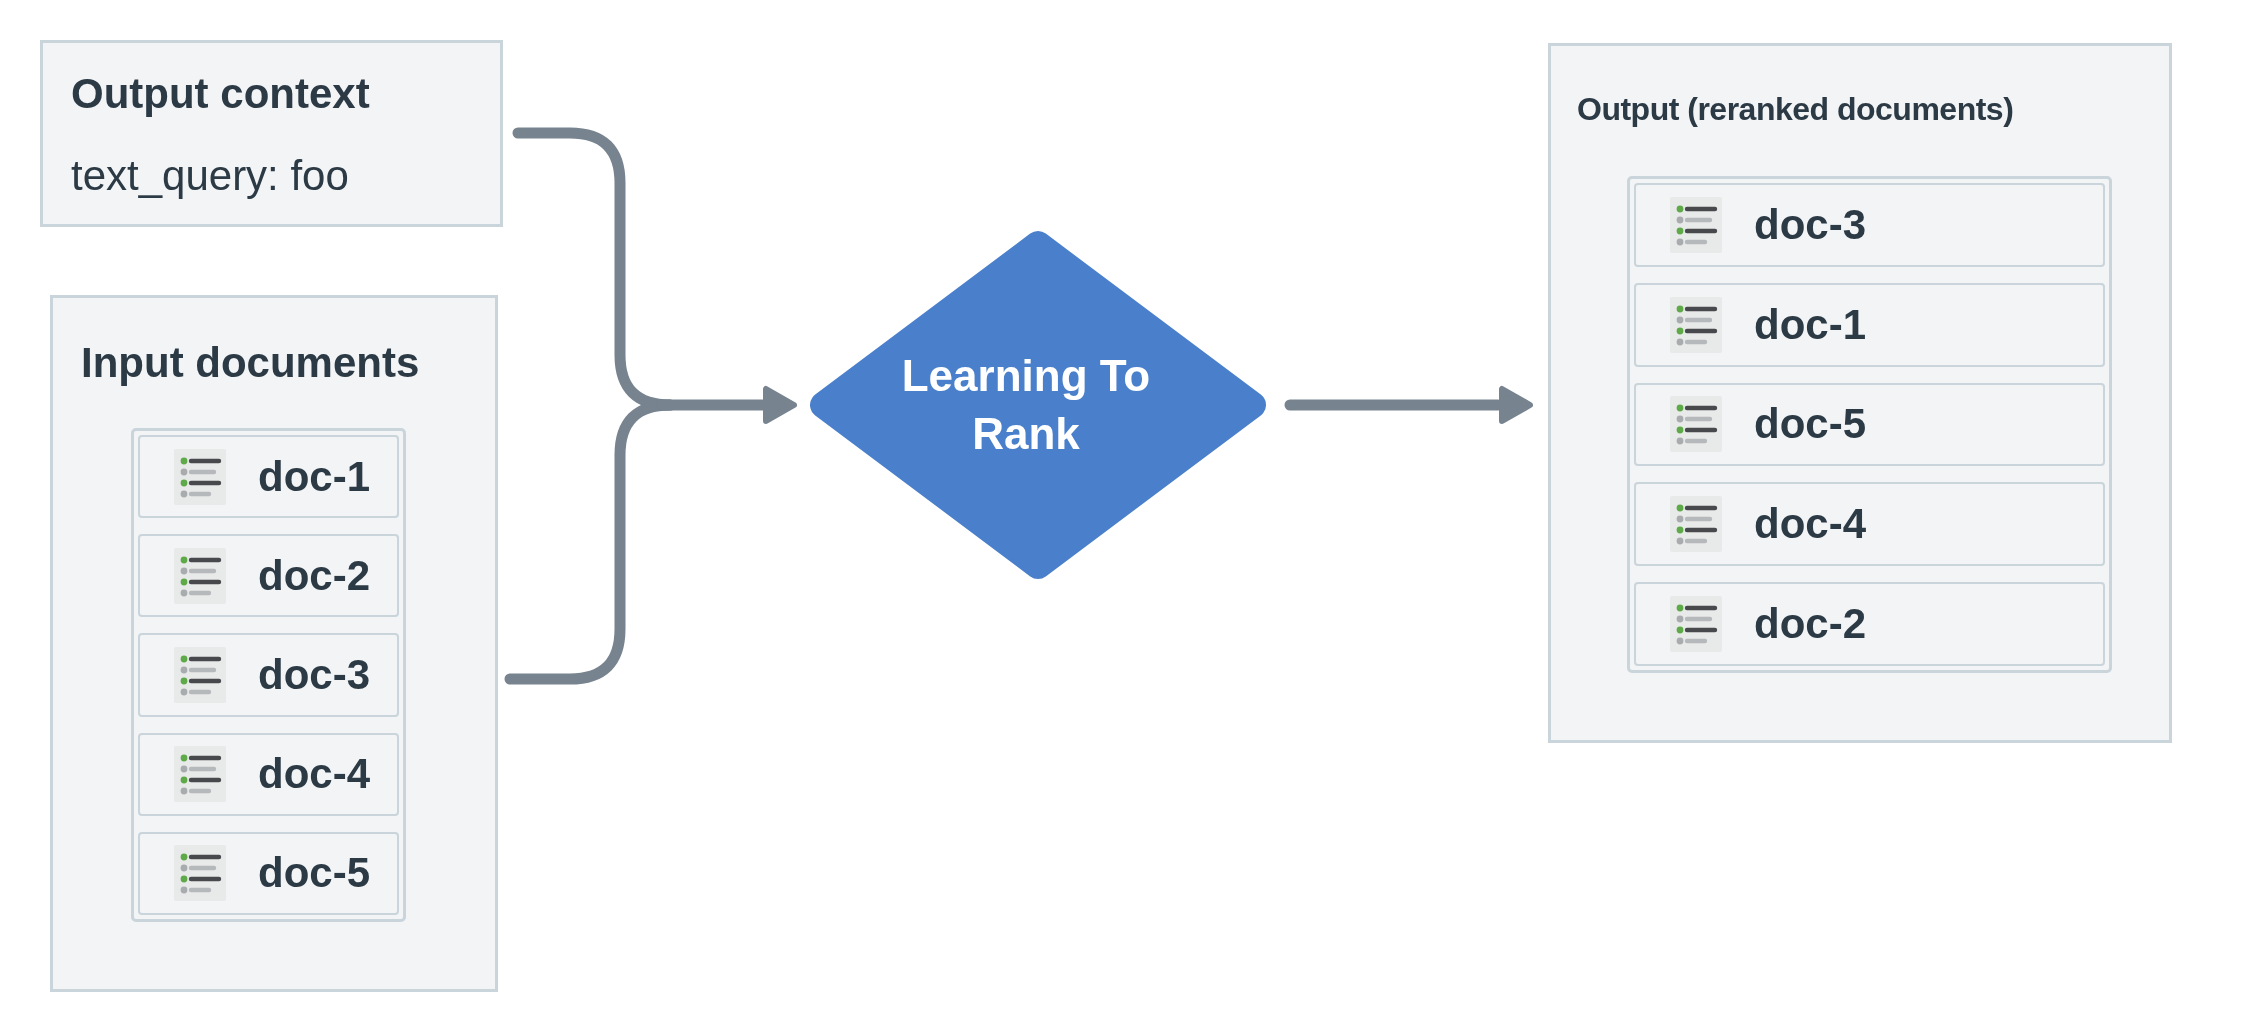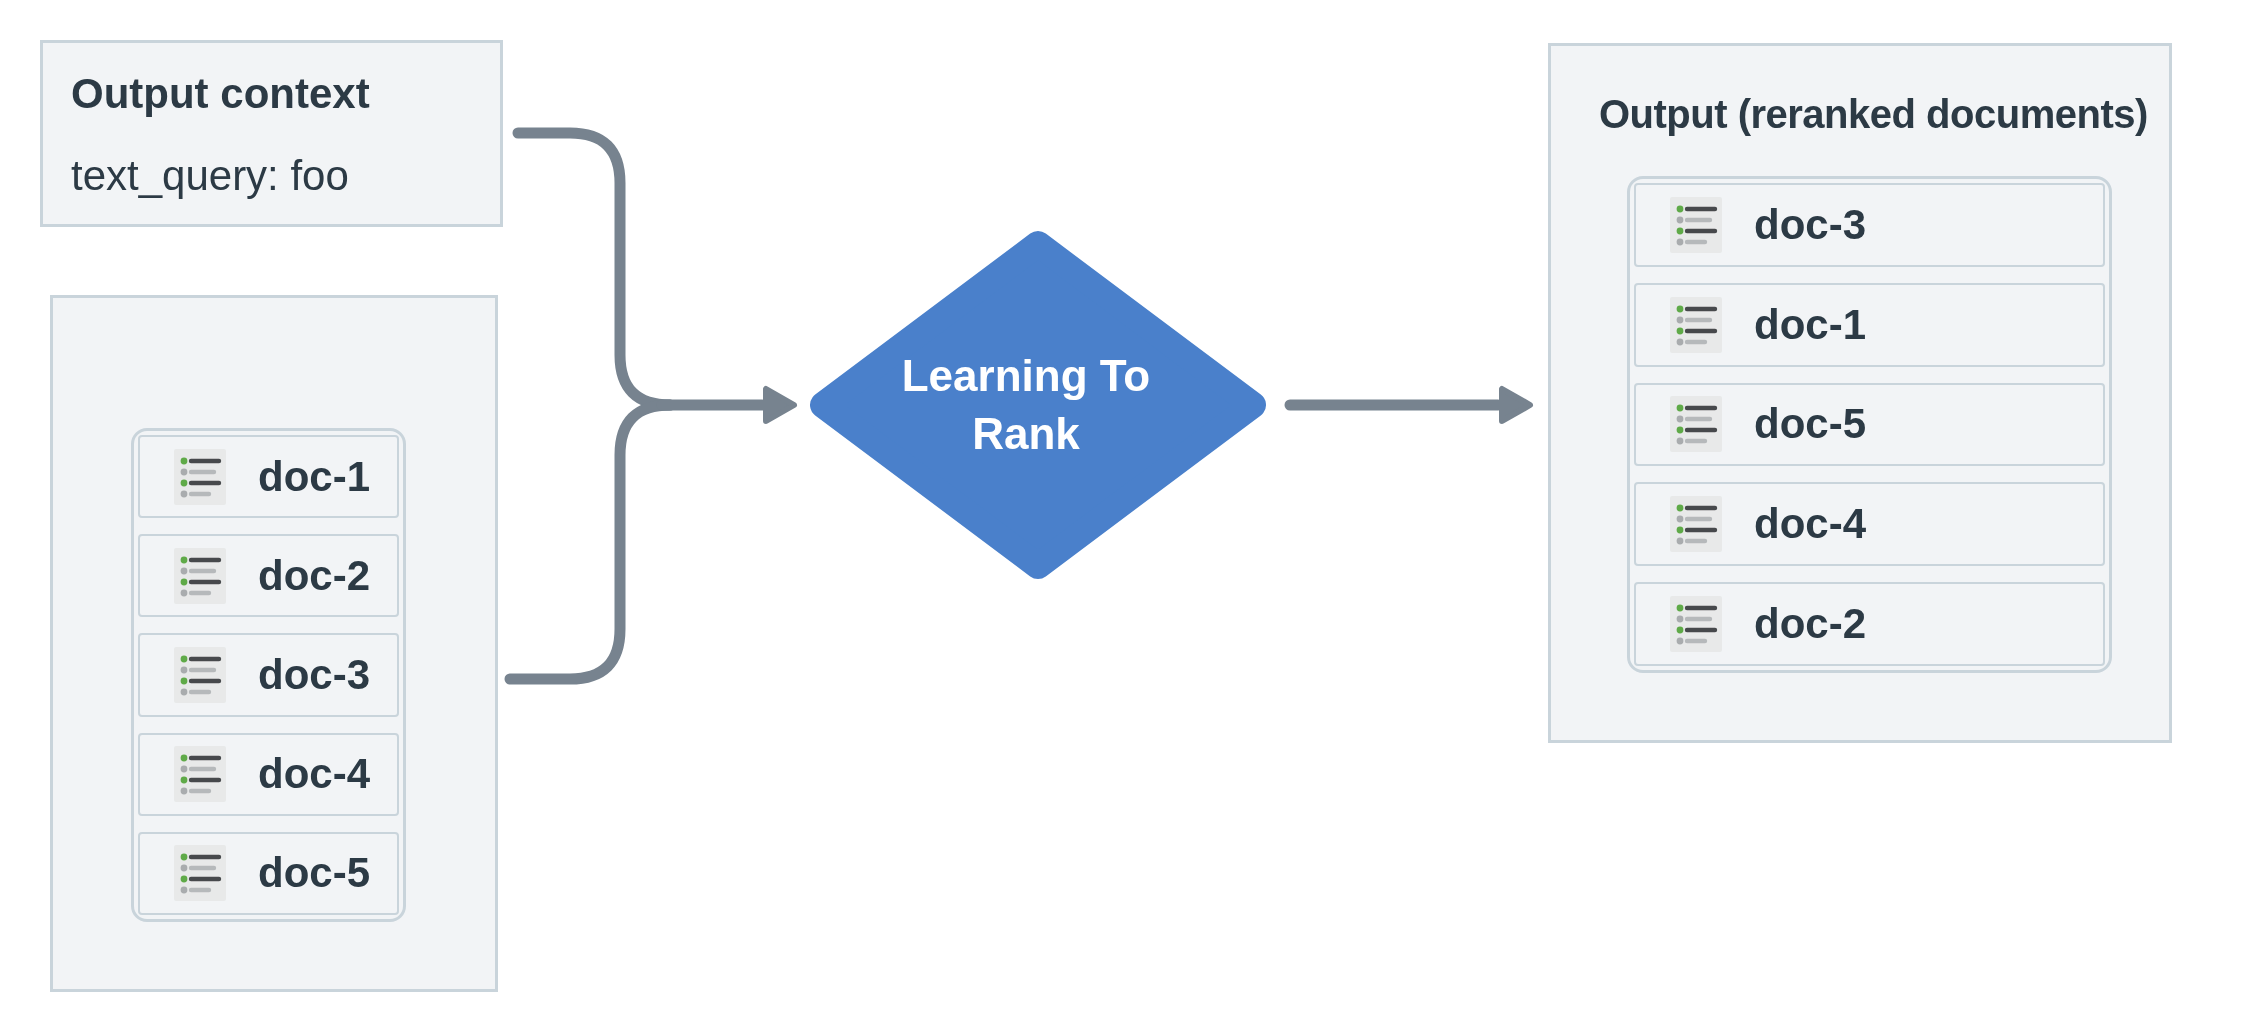--- a/index.html
+++ b/index.html
@@ -54,21 +54,21 @@
     font-weight: normal;
     font-size: 42px;
     line-height: 1.1;
     color: var(--text, #2c3a45);
     white-space: nowrap;
   }
   .doc-list {
     position: absolute;
     box-sizing: border-box;
     border: 3px solid var(--box-border, #c9d4db);
-    border-radius: 16px;
+    border-radius: 5px;
     padding: 4px;
     display: flex;
     flex-direction: column;
     gap: 16px;
   }
   .doc-row {
     flex: 1;
     box-sizing: border-box;
     border: 2px solid var(--box-border, #c9d4db);
     border-radius: 4px;
@@ -94,21 +94,21 @@
     height: 158px;
     display: flex;
     align-items: center;
     justify-content: center;
     text-align: center;
     font-weight: bold;
     font-size: 44px;
     line-height: 1.32;
     color: var(--diamond-text, #ffffff);
   }
-  .output-title { font-size: 40px; letter-spacing: -0.5px; margin-left: 22px; }
+  .output-title { font-size: 32px; letter-spacing: -0.5px; }
 </style>
 </head>
 <body>
 
 <div class="canvas">
 
   <svg class="wires" viewBox="0 0 2256 1034">
 
     <path class="wire" d="M 518 133 L 570 133 Q 620 133 620 183 L 620 355 Q 620 405 670 405"></path>
 
@@ -122,20 +122,21 @@
     <path class="wire" d="M 1290 405 L 1498 405"></path>
     <polygon class="arrow-head" points="1502,389 1502,421 1530,405"></polygon>
   </svg>
 
   <div class="panel" style="left:40px; top:40px; width:463px; height:187px;">
     <div class="panel-title" style="left:28px; top:28px;">Output context</div>
     <div class="panel-subtext" style="left:28px; top:110px;">text_query: foo</div>
   </div>
 
   <div class="panel" style="left:50px; top:295px; width:448px; height:697px;">
+    <div class="panel-title" style="left:28px; top:42px;">Input documents</div>
     <div class="doc-list" style="left:78px; top:130px; width:275px; height:494px;">
 
         <div class="doc-row">
           <span class="doc-icon">
             <svg width="52" height="56" viewBox="0 0 52 56">
               <rect x="0" y="0" width="52" height="56" rx="2" style="fill: var(--icon-bg, #e8e9e9);"></rect>
               <circle cx="10" cy="12" r="3.4" style="fill: var(--icon-dot-green, #5faa48);"></circle>
               <line x1="17" y1="12" x2="45" y2="12" stroke-width="4.4" stroke-linecap="round" style="stroke: var(--icon-line-dark, #47494c);"></line>
               <circle cx="10" cy="23" r="3.4" style="fill: var(--icon-dot-gray, #a9acae);"></circle>
               <line x1="17" y1="23" x2="40" y2="23" stroke-width="4.4" stroke-linecap="round" style="stroke: var(--icon-line-light, #b6b9bb);"></line>

